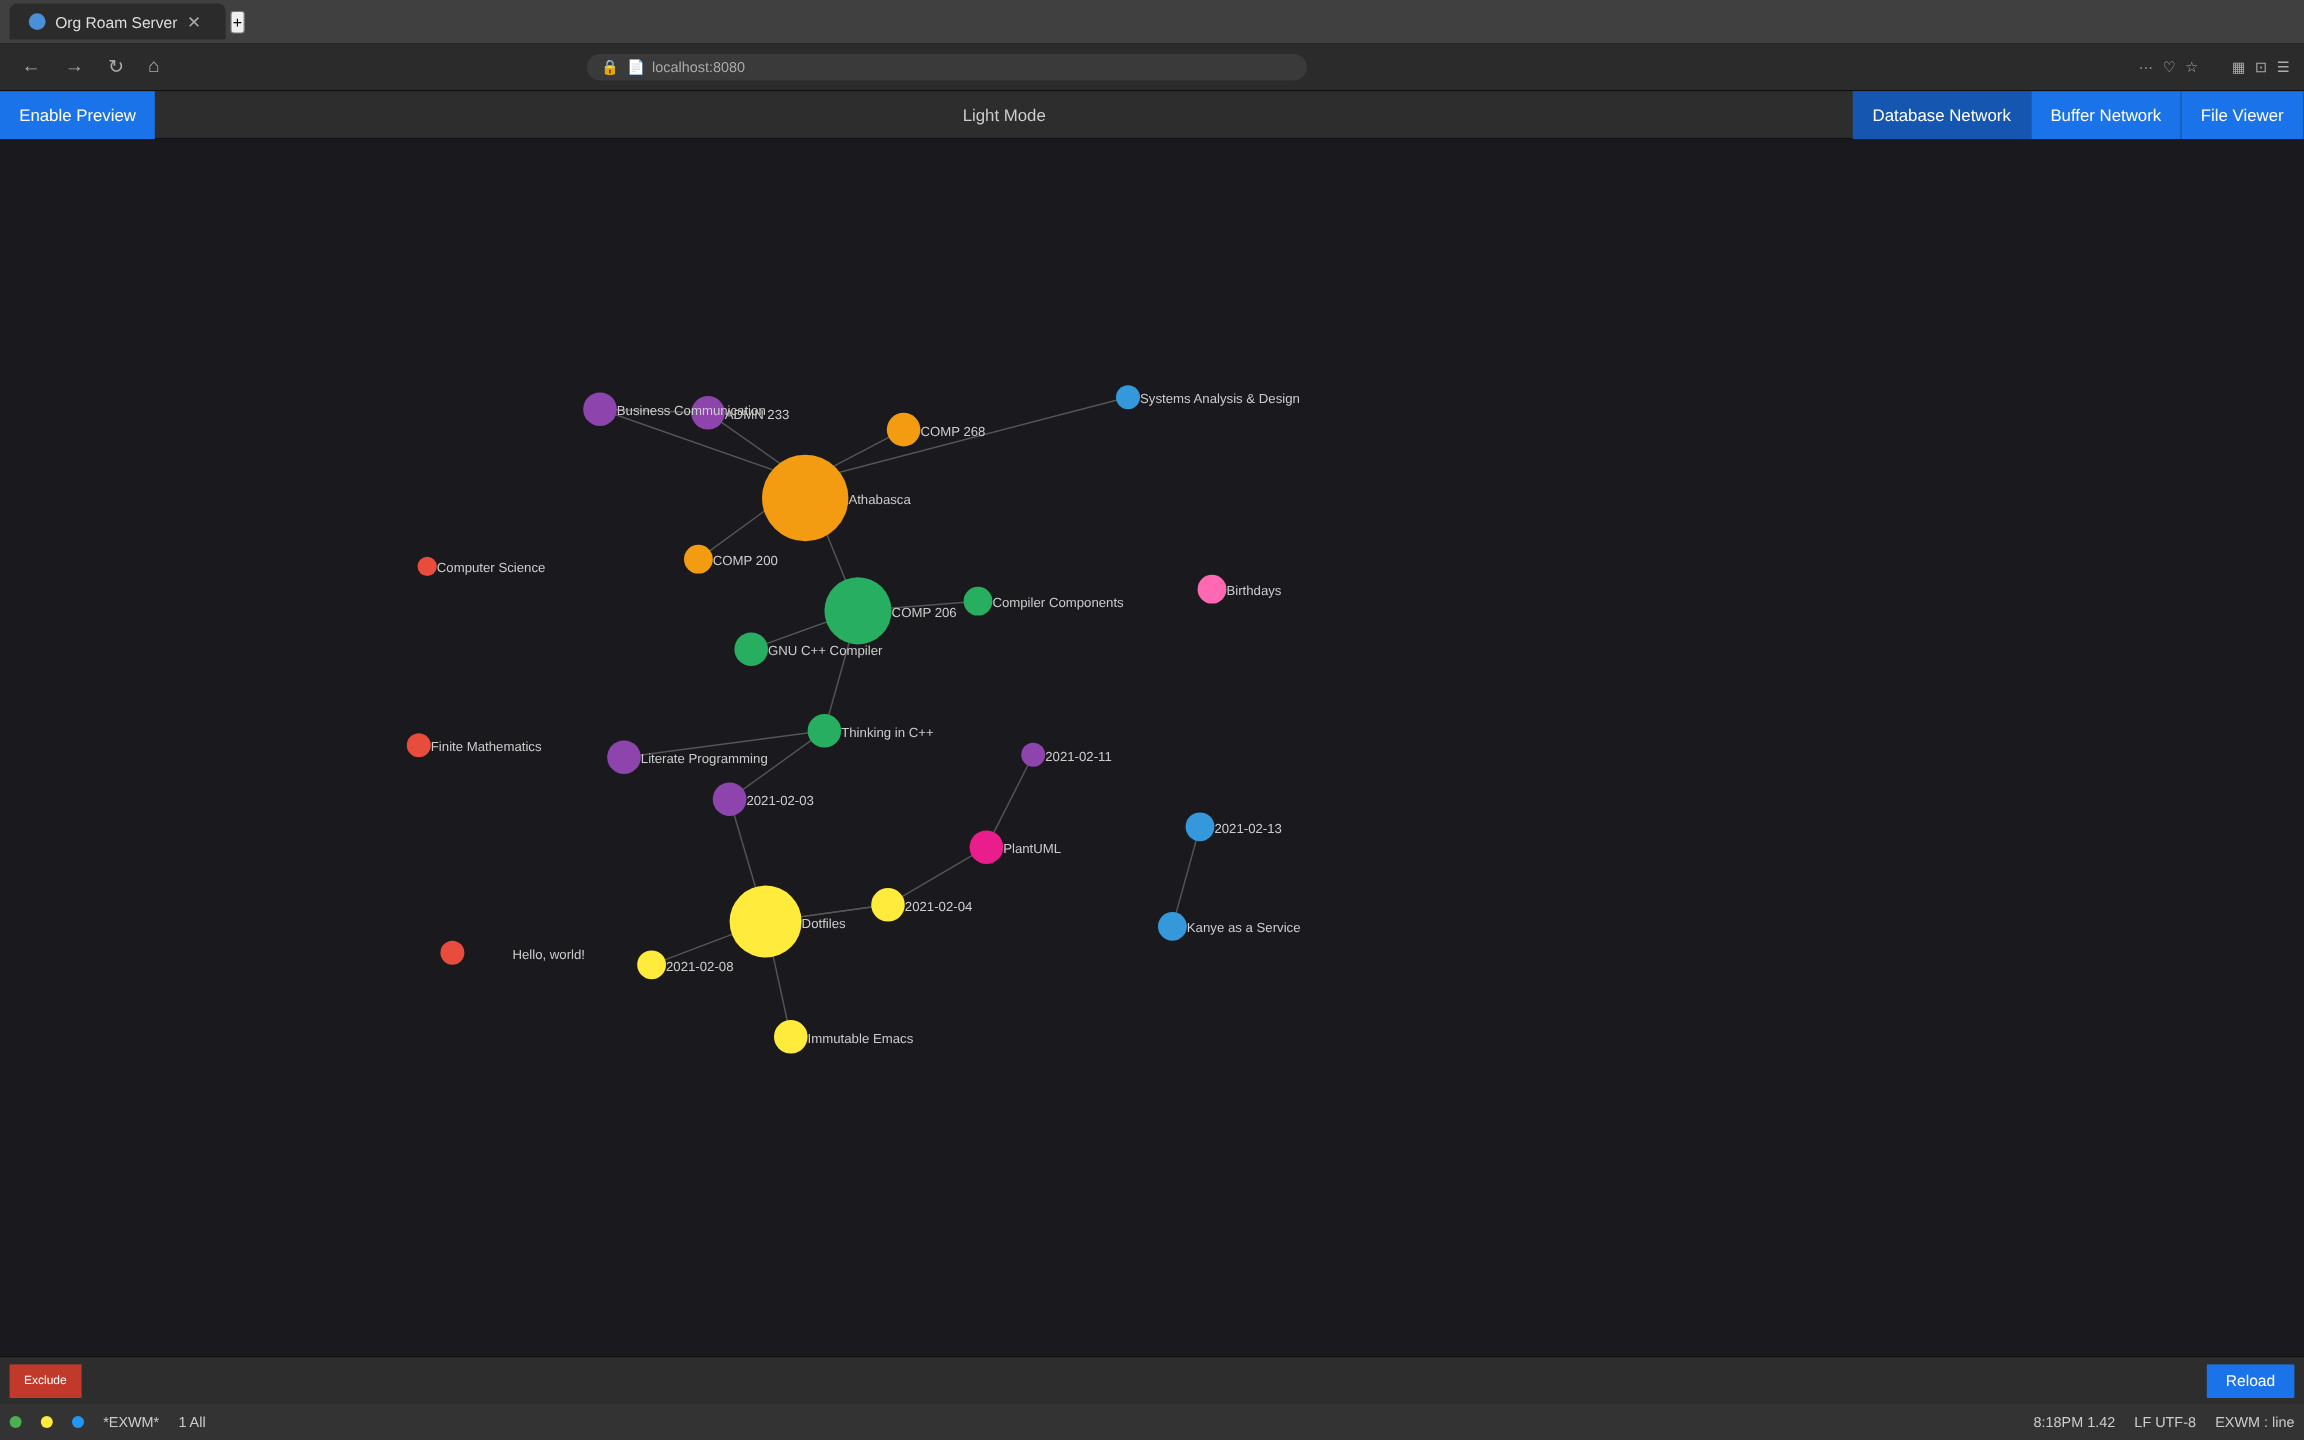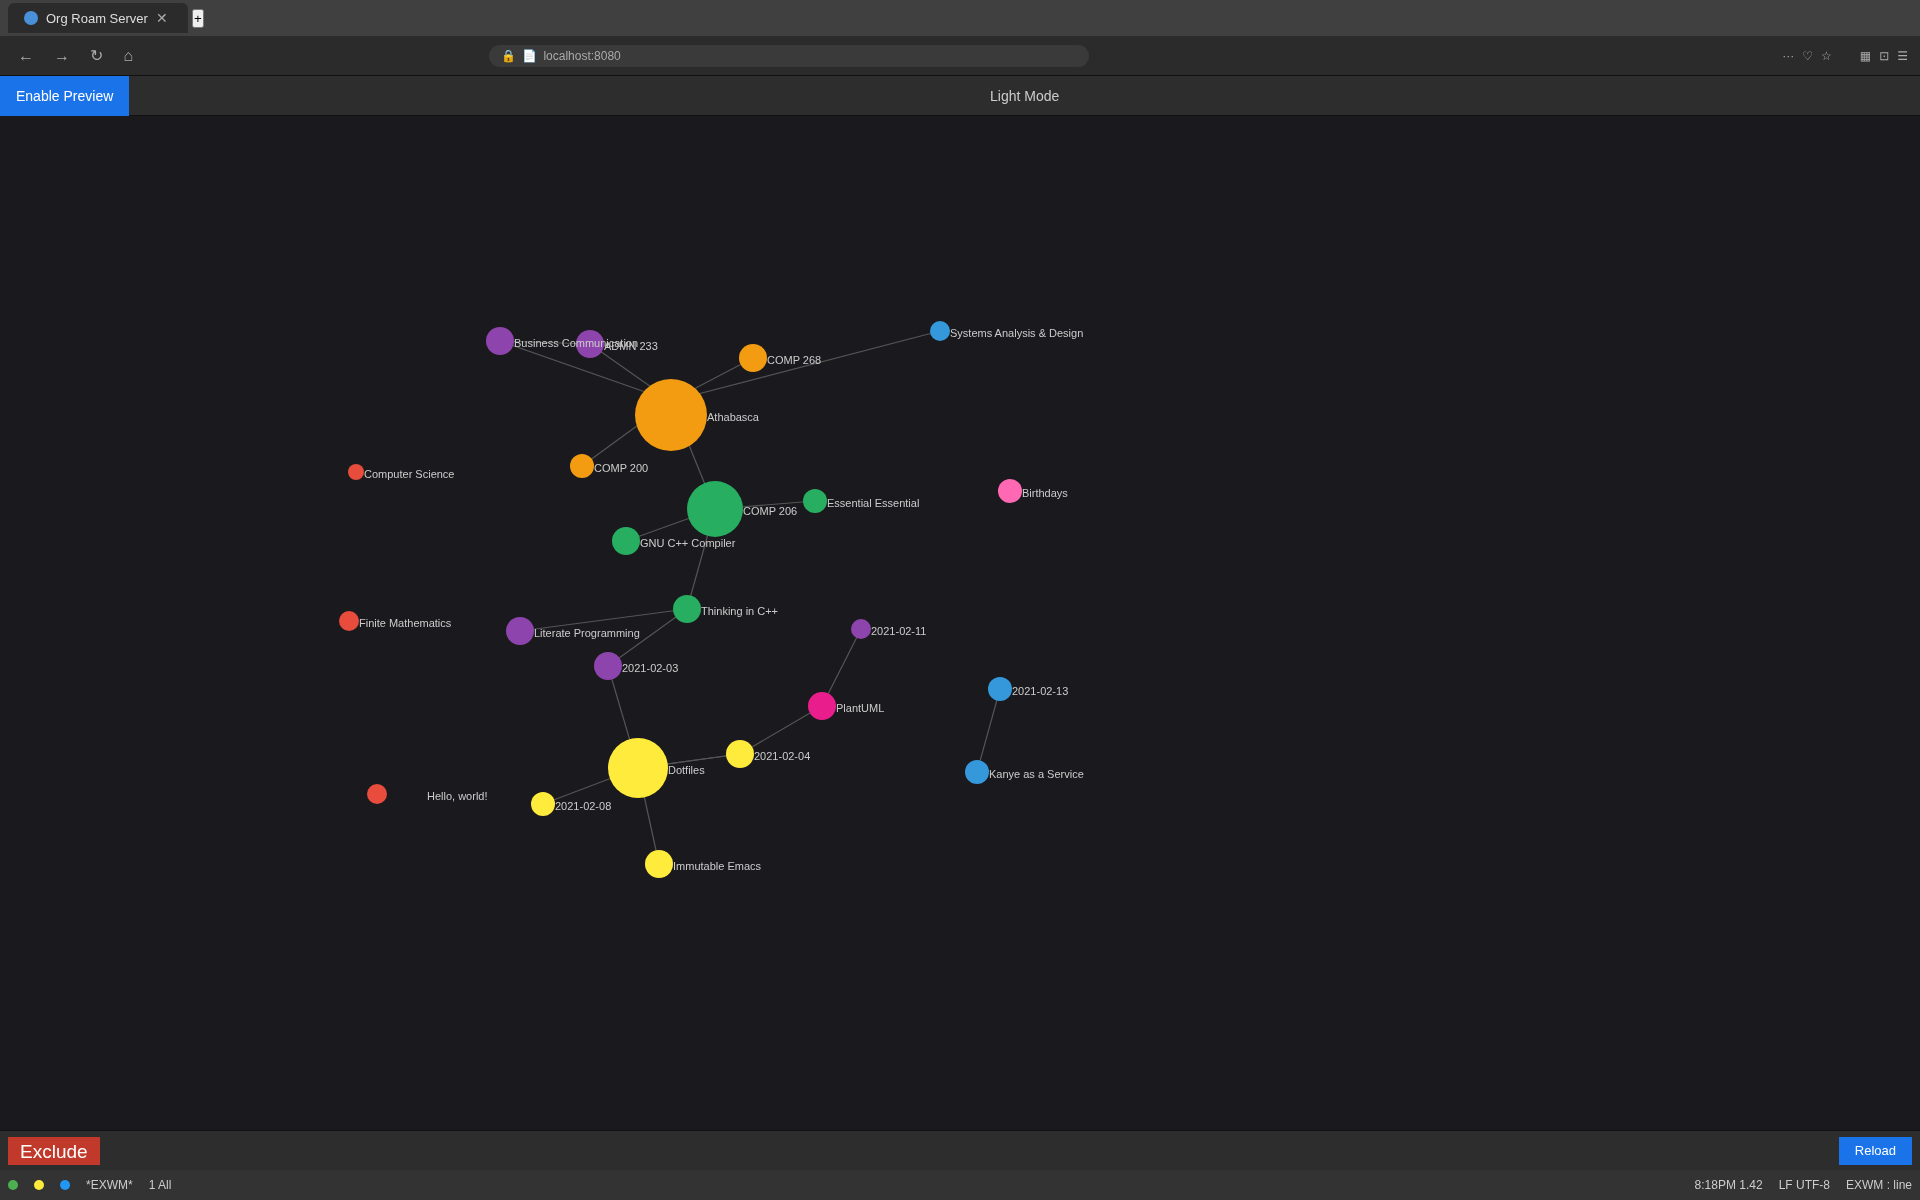--- a/index.html
+++ b/index.html
@@ -29,21 +29,21 @@
     .node { position: absolute; display: flex; flex-direction: row; align-items: center; cursor: pointer; }
     .node-circle { border-radius: 50%; }
     .node-label { color: #ccc; font-size: 11px; text-align: center; margin-top: 4px; white-space: nowrap; max-width: 120px; line-height: 1.3; }
 
     
     .edges-svg { position: absolute; top: 0; left: 0; width: 100%; height: 100%; pointer-events: none; }
 
     
     .bottom-bar { position: fixed; bottom: 30px; left: 0; right: 0; display: flex; align-items: center; gap: 8px; padding: 0 8px; background: #2d2d2d; height: 40px; border-top: 1px solid #111; z-index: 10; }
     .filter-input { flex: 1; max-width: 340px; background: #1a1a1e; border: 1px solid #555; color: #ccc; padding: 4px 8px; height: 28px; font-size: 13px; }
-    .exclude-btn { background: #c0392b; color: white; border: none; padding: 4px 12px; height: 28px; font-size: 19px; cursor: pointer; }
+    .exclude-btn { background: #c0392b; color: white; border: none; padding: 4px 12px; height: 28px; font-size: 10px; cursor: pointer; }
     .reload-btn { margin-left: auto; background: #1a73e8; color: white; border: none; padding: 4px 16px; height: 28px; font-size: 13px; cursor: pointer; }
 
     
     .status-bar { position: fixed; bottom: 0; left: 0; right: 0; height: 30px; background: #333; display: flex; align-items: center; padding: 0 8px; font-size: 12px; color: #ccc; gap: 16px; }
     .status-dot-green { width: 10px; height: 10px; background: #4caf50; border-radius: 50%; }
     .status-dot-yellow { width: 10px; height: 10px; background: #ffeb3b; border-radius: 50%; }
     .status-dot-blue { width: 10px; height: 10px; background: #2196f3; border-radius: 50%; }
     .status-bar-right { margin-left: auto; display: flex; gap: 16px; }
   </style>
 </head>
@@ -77,20 +77,25 @@
     <span>☰</span>
   </div>
 </div>
 
 <div class="app-bar">
   <div class="app-bar-left">
     <button class="enable-preview-btn">Enable Preview</button>
   </div>
   <div class="app-bar-center">
     <span>Light Mode</span>
+  </div>
+  <div class="app-bar-right">
+    <div class="nav-link active">Database Network</div>
+    <div class="nav-link">Buffer Network</div>
+    <div class="nav-link">File Viewer</div>
   </div>
 </div>
 
 <div class="graph-area" id="graphArea">
   <svg class="edges-svg" id="edgesSvg">
       <line x1="671" y1="285" x2="590" y2="228" stroke="#555" stroke-width="1.2"></line>
       <line x1="671" y1="285" x2="753" y2="242" stroke="#555" stroke-width="1.2"></line>
       <line x1="671" y1="285" x2="500" y2="225" stroke="#555" stroke-width="1.2"></line>
       <line x1="671" y1="285" x2="582" y2="350" stroke="#555" stroke-width="1.2"></line>
       <line x1="671" y1="285" x2="715" y2="393" stroke="#555" stroke-width="1.2"></line>
@@ -140,21 +145,21 @@
       <div class="node" style="left: 348px; top: 347px;">
         <div class="node-circle" style="width: 16px; height: 16px; background: rgb(231, 76, 60);"></div>
         <div class="node-label">Computer Science</div>
       </div>
       <div class="node" style="left: 570px; top: 338px;">
         <div class="node-circle" style="width: 24px; height: 24px; background: rgb(243, 156, 18);"></div>
         <div class="node-label">COMP 200</div>
       </div>
       <div class="node" style="left: 803px; top: 373px;">
         <div class="node-circle" style="width: 24px; height: 24px; background: rgb(39, 174, 96);"></div>
-        <div class="node-label">Essential Essential</div>
+        <div class="node-label">Compiler Components</div>
       </div>
       <div class="node" style="left: 998px; top: 363px;">
         <div class="node-circle" style="width: 24px; height: 24px; background: rgb(255, 105, 180);"></div>
         <div class="node-label">Birthdays</div>
       </div>
       <div class="node" style="left: 612px; top: 411px;">
         <div class="node-circle" style="width: 28px; height: 28px; background: rgb(39, 174, 96);"></div>
         <div class="node-label">GNU C++ Compiler</div>
       </div>
       <div class="node" style="left: 673px; top: 479px;">

